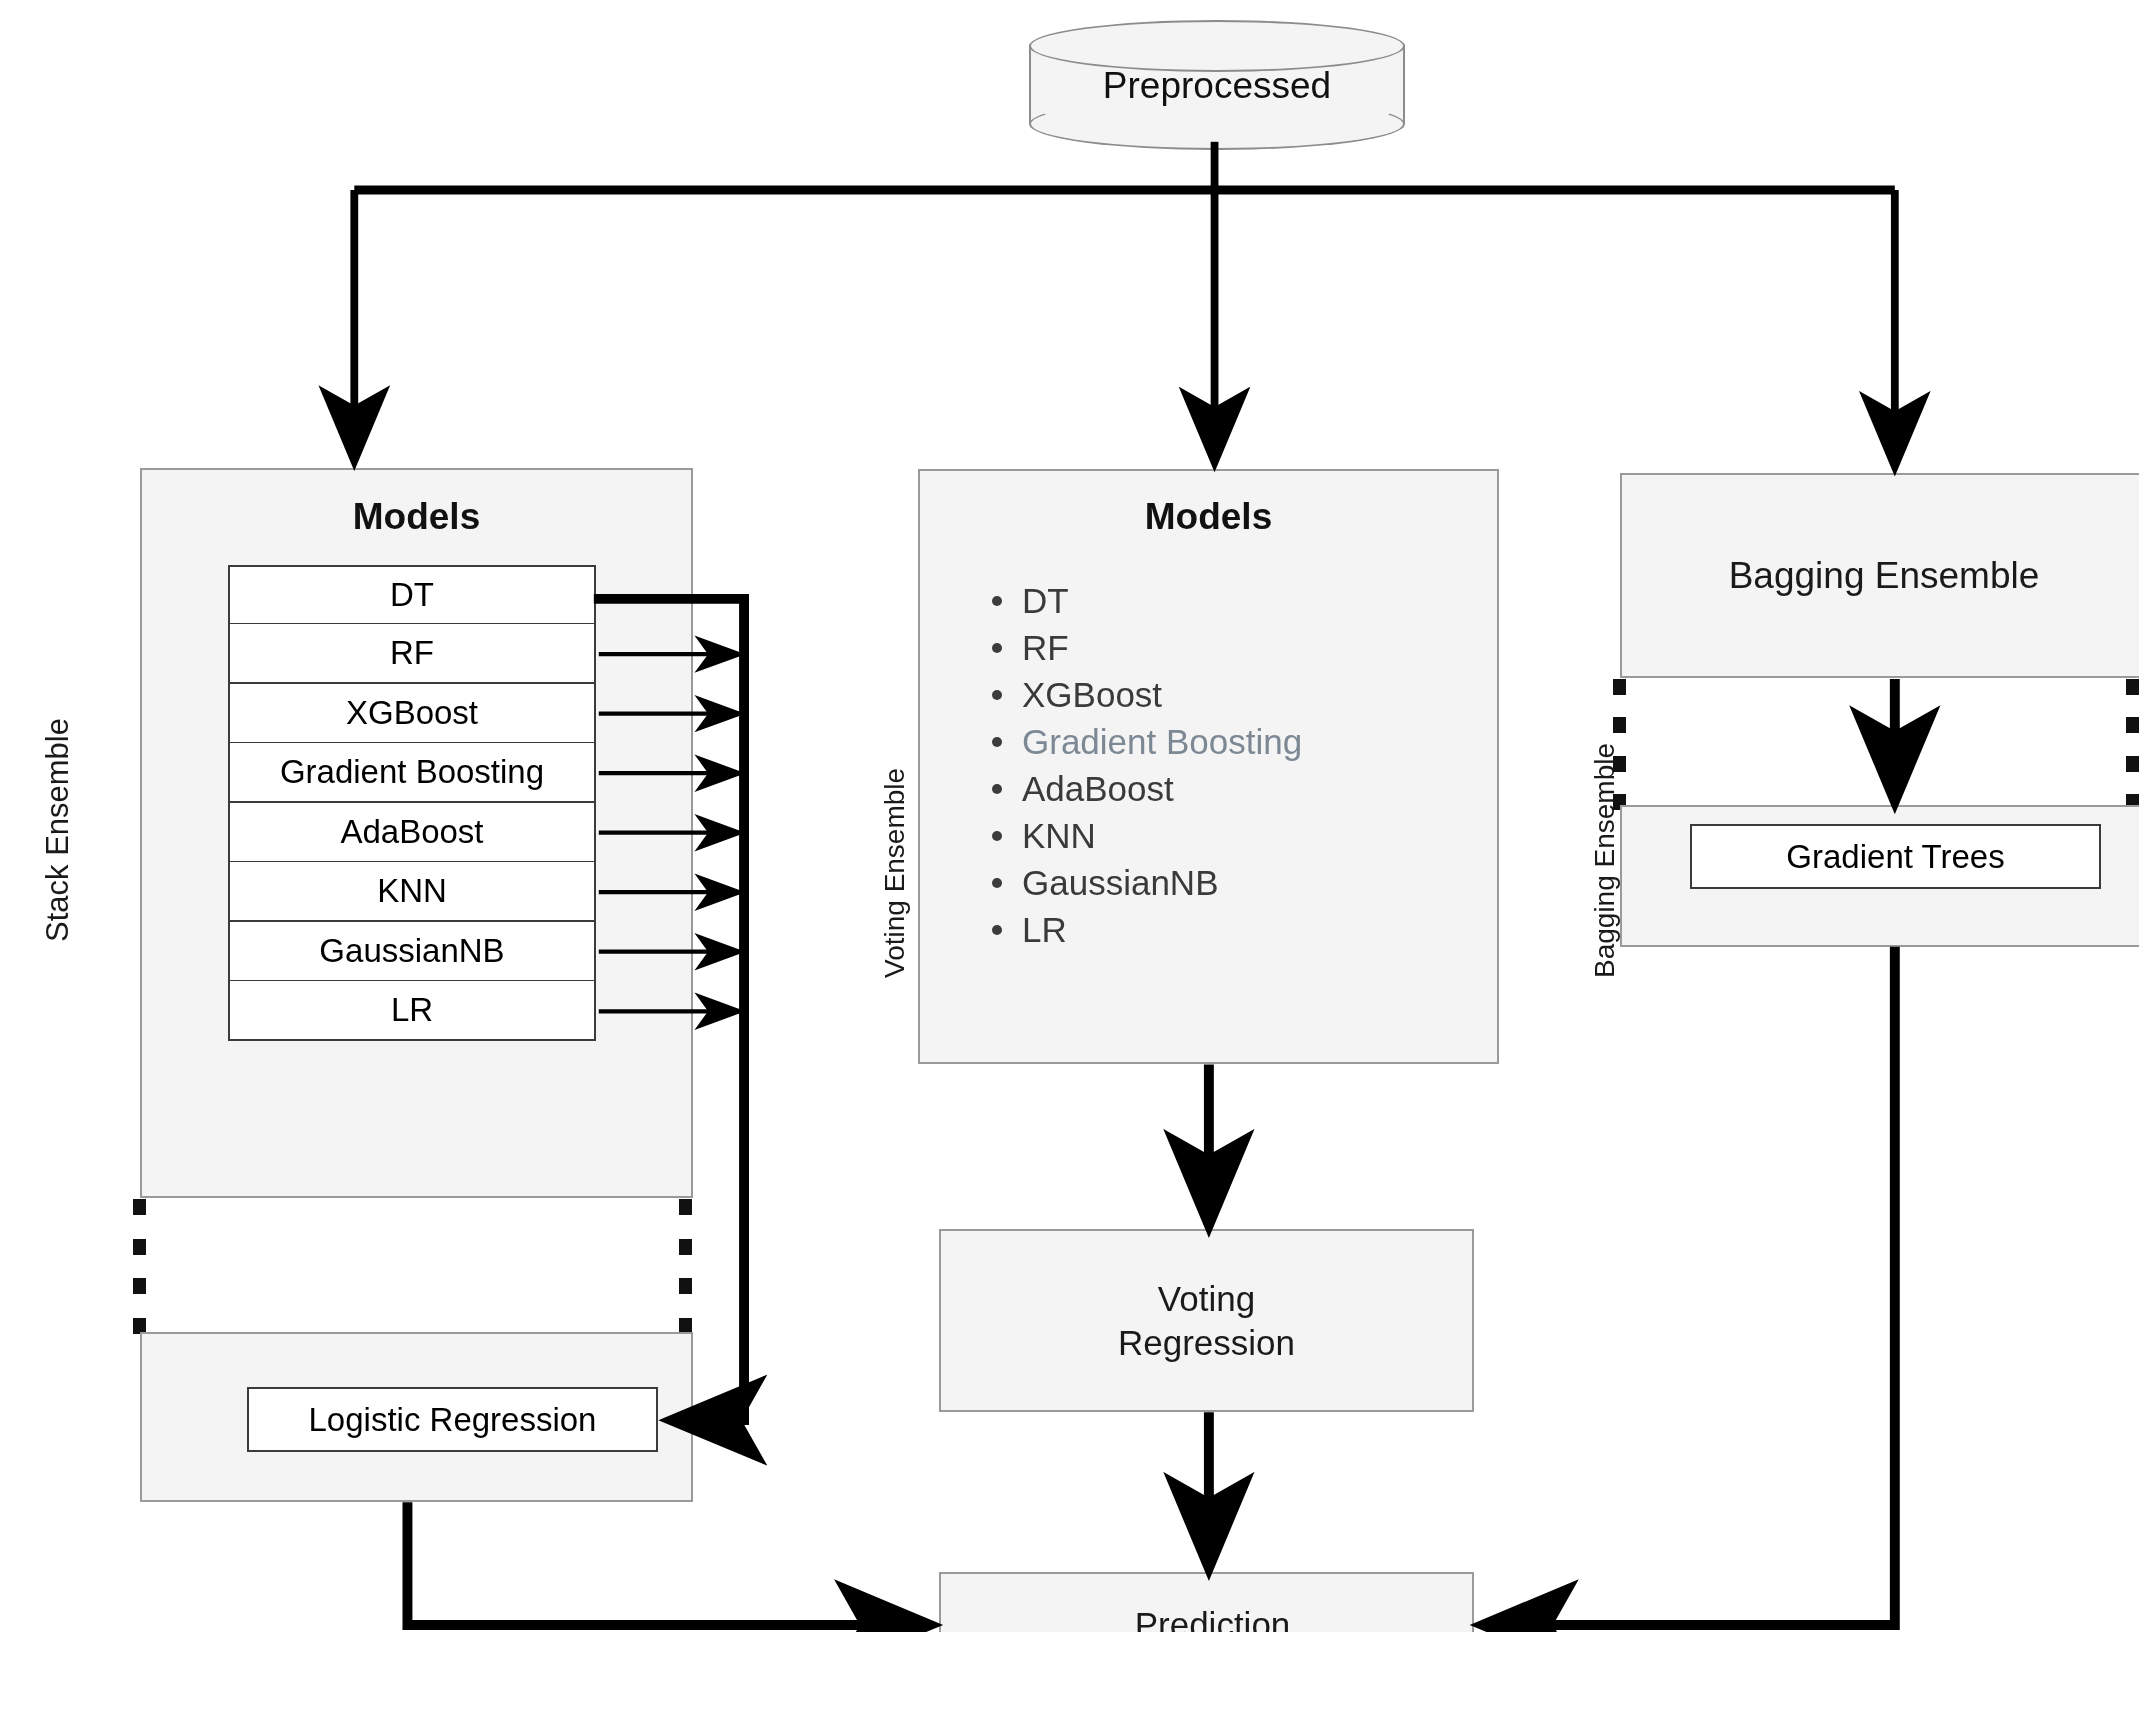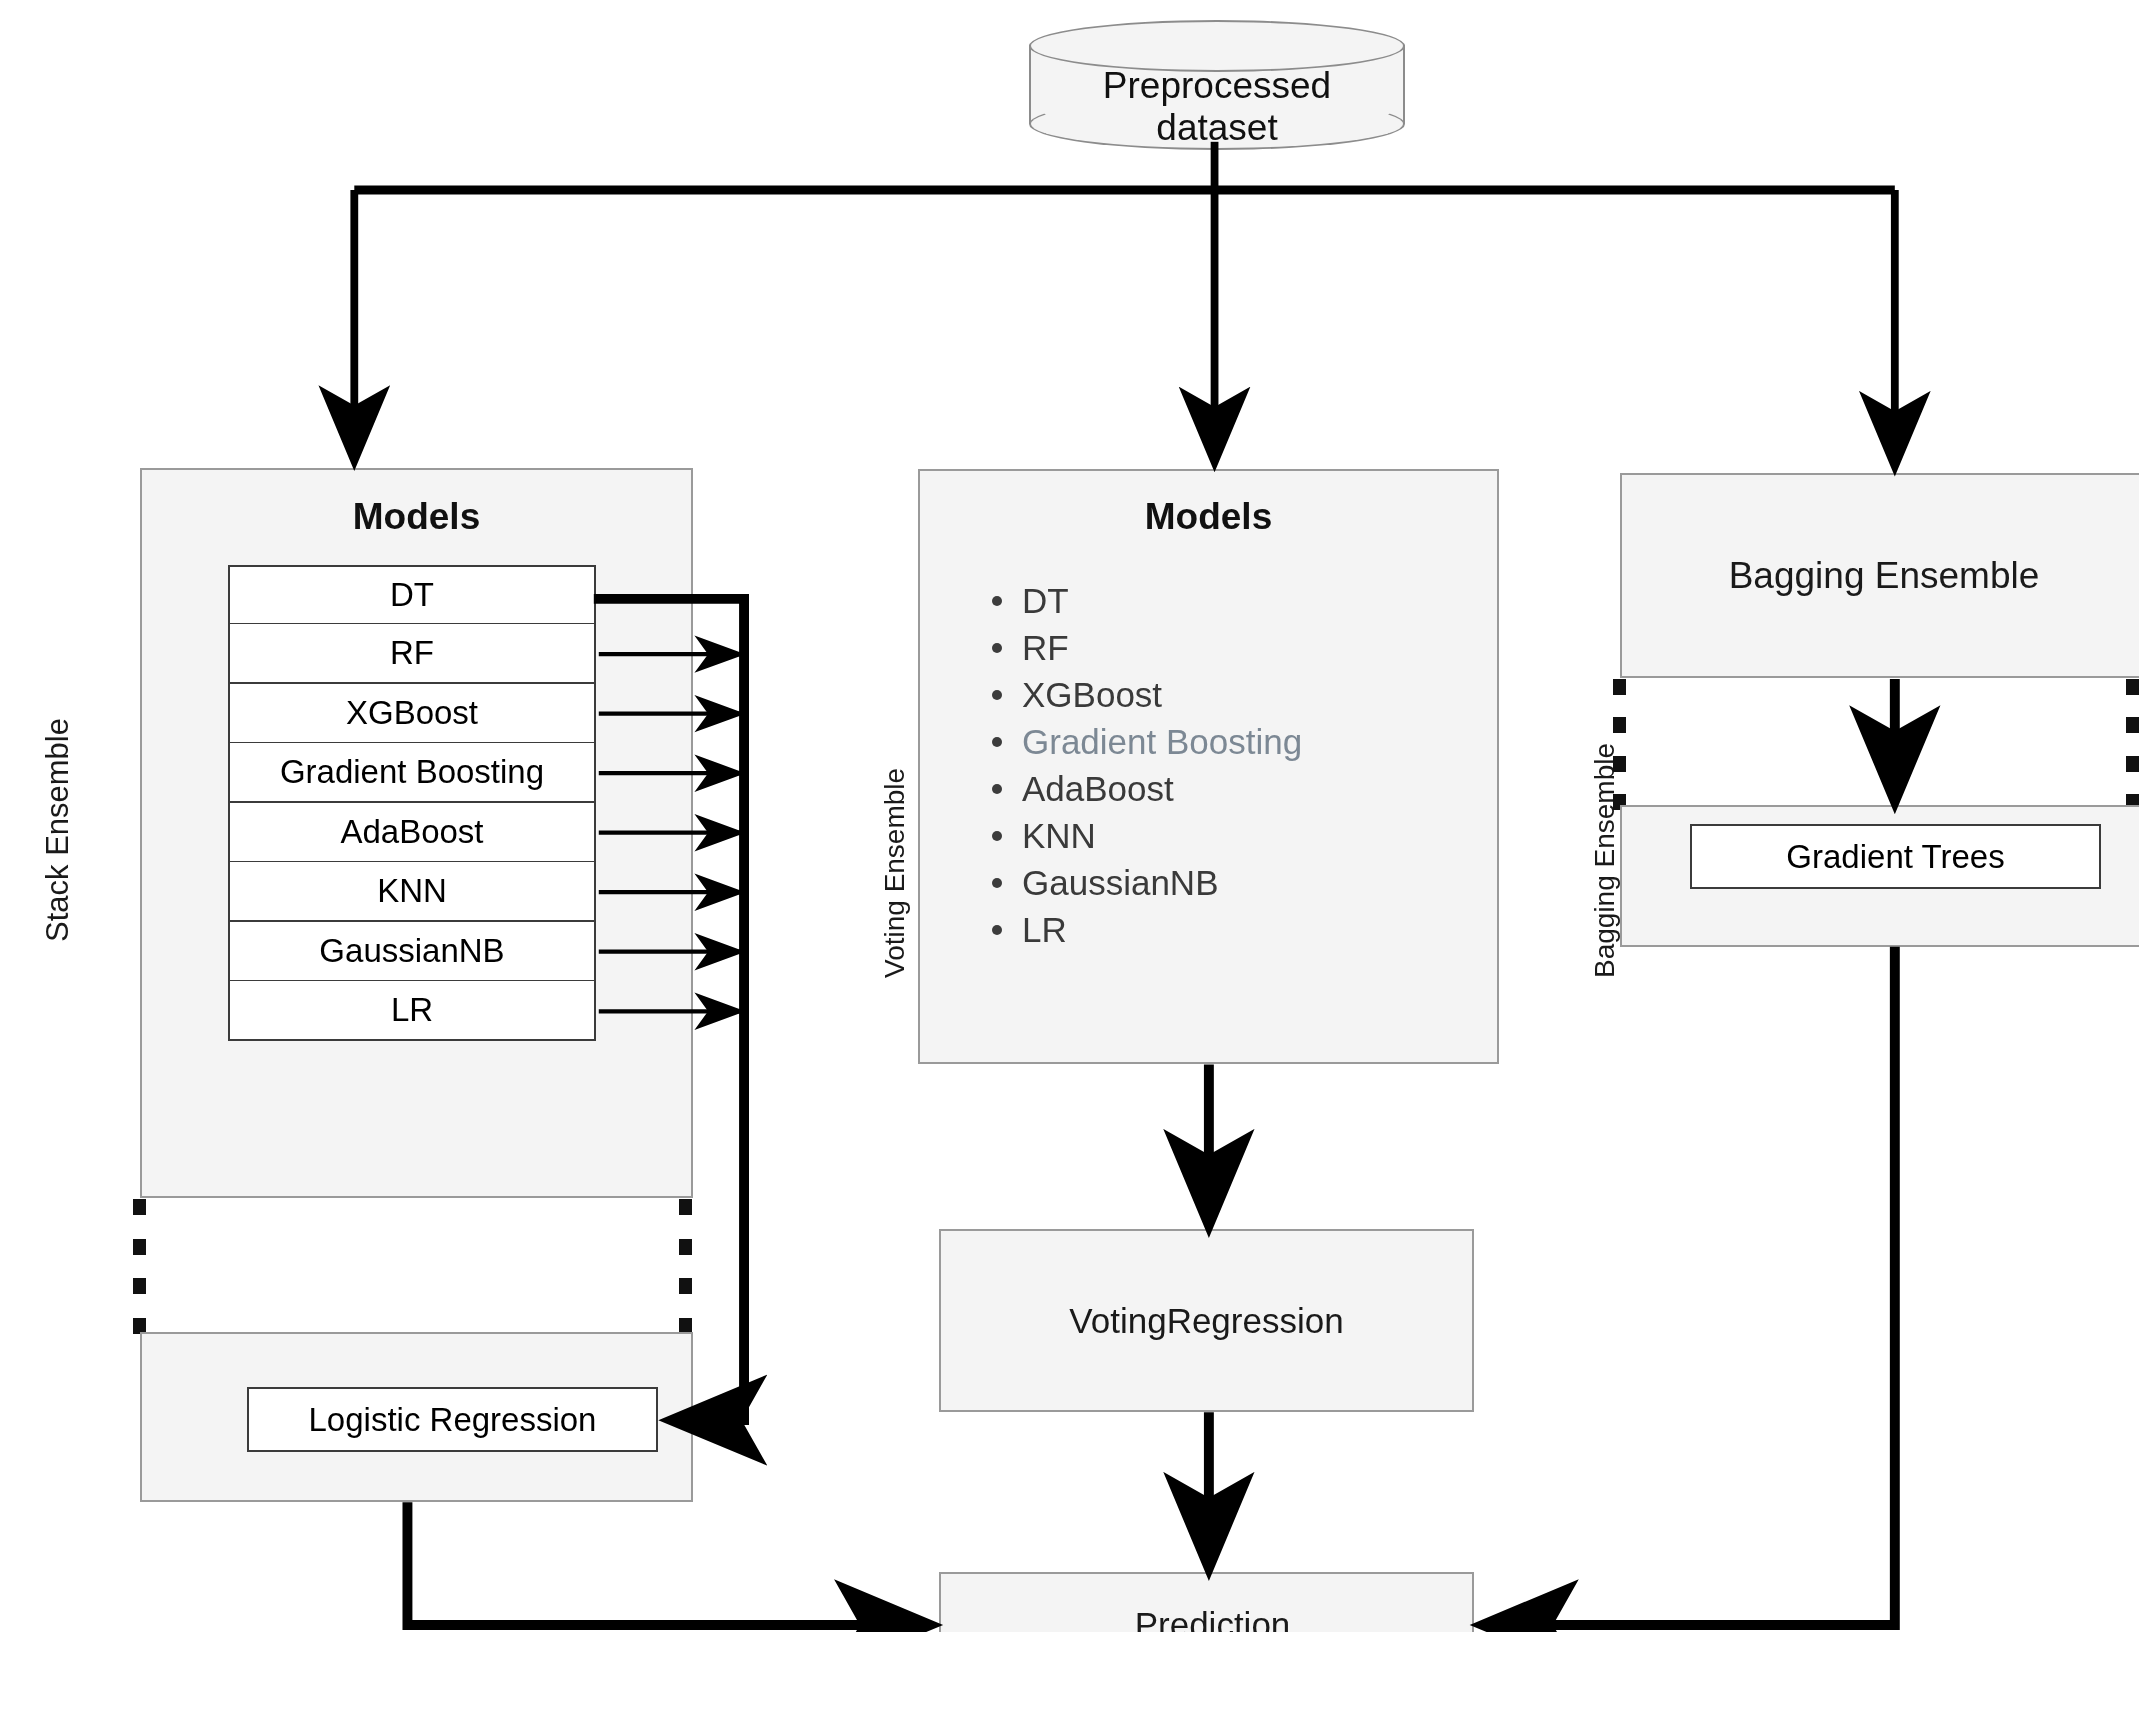--- a/index.html
+++ b/index.html
@@ -34,21 +34,20 @@
 </head>
 <body>
 
 <div id="stage">
 
   <div class="cyl" style="left:1029px;top:20px;width:376px;height:122px;">
     <div class="body" style="top:25px;height:79px;"></div>
     <div class="bot" style="top:78px;height:52px;"></div>
     <div class="top" style="top:0px;height:52px;"></div>
     <div class="txt" style="top:44px;font-size:37px;line-height:43px;">Preprocessed</div>
-    <div class="txt" style="top:86px;font-size:37px;line-height:43px;">dataset</div>
   </div>
 
   <div class="rotlabel" style="left:40px;top:942px;transform:rotate(-90deg);font-size:31px;color:#1a1a1a;">Stack Ensemble</div>
 
   <div class="rotlabel" style="left:205px;top:850px;transform:rotate(-90deg);font-size:25.5px;color:#1a1a1a;">Basa Learners</div>
 
   <div class="rotlabel" style="left:179px;top:1027px;transform:rotate(-90deg);font-size:25.5px;color:#1a1a1a;">Meta</div>
   <div class="rotlabel" style="left:213px;top:1038px;transform:rotate(-90deg);font-size:25.5px;color:#1a1a1a;">Learner</div>
 
   <div class="rotlabel" style="left:879px;top:978px;transform:rotate(-90deg);font-size:28px;color:#1a1a1a;">Voting Ensemble</div>
@@ -93,21 +92,21 @@
     <li>DT</li>
     <li>RF</li>
     <li>XGBoost</li>
     <li style="color:#7c8894;">Gradient Boosting</li>
     <li>AdaBoost</li>
     <li>KNN</li>
     <li>GaussianNB</li>
     <li>LR</li>
   </ul>
 
-  <div class="plainbox" style="left:939px;top:1229px;width:535px;height:183px;flex-direction:row;font-size:35px;line-height:44px;color:#1a1a1a;">
+  <div class="plainbox" style="left:939px;top:1229px;width:535px;height:183px;flex-direction:column;font-size:35px;line-height:44px;color:#1a1a1a;">
     <span>Voting</span>
     <span>Regression</span>
   </div>
 
   <div class="plainbox" style="left:1620px;top:473px;width:528px;height:205px;font-size:37px;color:#1a1a1a;">Bagging Ensemble</div>
 
   <div class="dotline" style="left:1613px;top:679px;width:12.8px;height:128px;">
     <i style="top:0px;"></i>
       <i style="top:38px;"></i>
       <i style="top:77px;"></i>

